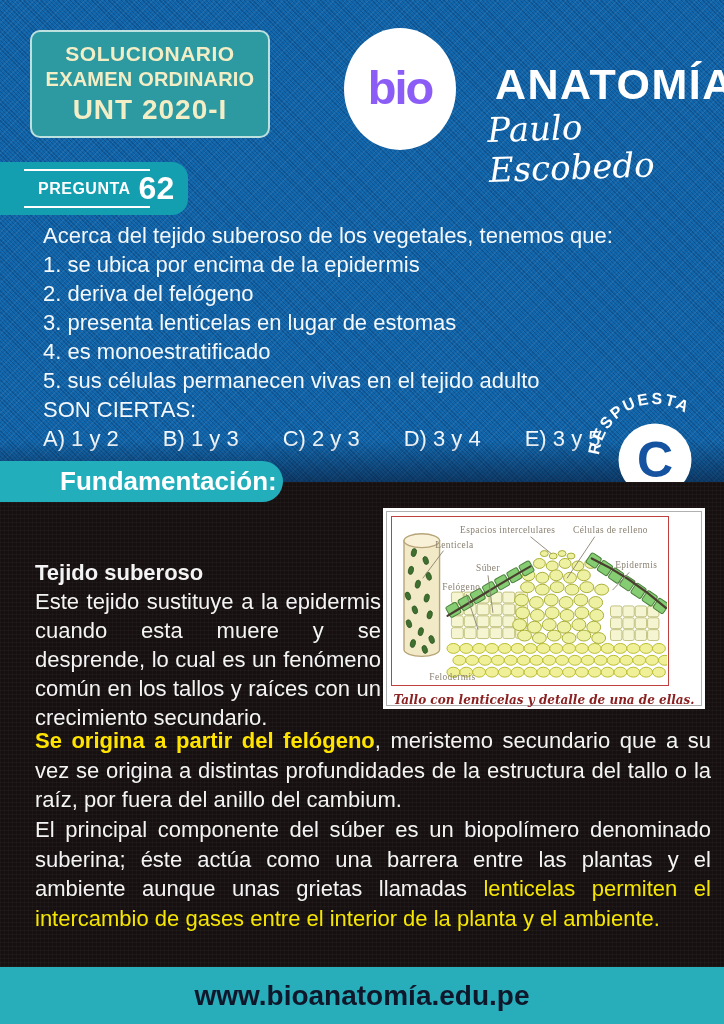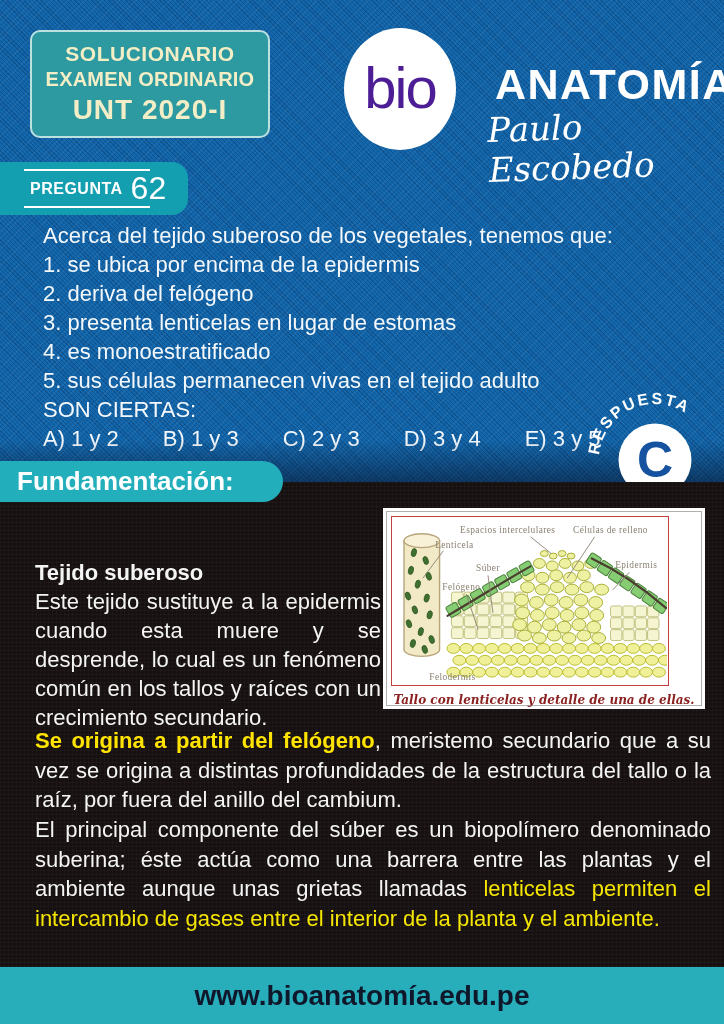--- a/index.html
+++ b/index.html
@@ -20,50 +20,50 @@
     background:#2d99a0;border:2px solid rgba(225,243,238,.8);border-radius:10px;
     display:flex;flex-direction:column;align-items:center;justify-content:center;
     color:#f3eec6;font-weight:bold;text-align:center;line-height:1.25;}
   .exam-line1{font-size:21px;letter-spacing:.5px;}
   .exam-line2{font-size:20px;letter-spacing:.2px;}
   .exam-line3{font-size:28px;letter-spacing:1px;}
 
   
   .logo-circle{position:absolute;left:344px;top:28px;width:112px;height:122px;
     background:#fff;border-radius:50%;display:flex;align-items:center;justify-content:center;}
-  .logo-bio{font-size:58px;font-weight:normal;color:#4c1d95;letter-spacing:-2px;
+  .logo-bio{font-size:47px;font-weight:bold;color:#8b5cf6;letter-spacing:-2px;
     font-family:"Liberation Sans",sans-serif;margin-top:-4px;}
   .logo-anatomia{position:absolute;left:463px;top:60px;color:#fff;font-size:43px;
     font-weight:bold;letter-spacing:1.5px;margin-left:32px;}
   .logo-author{position:absolute;left:488px;top:106px;color:#fff;font-size:34px;
     font-style:italic;font-family:"DejaVu Serif",serif;transform:rotate(-2deg);}
 
   
   .preg-box{position:absolute;left:0;top:162px;width:188px;height:53px;
     background:#149fb0;border-radius:0 16px 16px 0;
-    display:flex;align-items:center;padding-left:30px;box-sizing:border-box;color:#fff;}
+    display:flex;align-items:center;padding-left:38px;box-sizing:border-box;color:#fff;}
   .preg-box::before,.preg-box::after{content:"";position:absolute;left:24px;width:126px;
     height:2px;background:#fff;}
   .preg-box::before{top:7px;} .preg-box::after{bottom:7px;}
   .preg-label{font-size:16px;font-weight:bold;letter-spacing:.5px;margin-right:8px;}
-  .preg-num{font-size:32px;font-weight:normal;}
+  .preg-num{font-size:32px;font-weight:bold;}
 
   
   .q-text{position:absolute;left:35px;top:221px;width:640px;color:#f4f8fb;
     font-size:22px;line-height:29px;}
   .q-text div{white-space:nowrap;padding-left:8px;}
   .options{display:flex;gap:44px;white-space:nowrap;}
 
   
   .answer-badge{position:absolute;left:580px;top:385px;}
 
   
   .fund-bar{position:absolute;left:0;top:461px;width:283px;height:41px;
     background:#23aebc;border-radius:0 21px 21px 0;color:#fff;font-size:26px;
-    font-weight:bold;line-height:41px;padding-left:17px;box-sizing:border-box;z-index:5;}
+    font-weight:bold;line-height:41px;padding-left:60px;box-sizing:border-box;z-index:5;}
 
   
   .sec-black{position:absolute;left:0;top:482px;width:724px;height:485px;
     background-color:#171010;
     background-image:
       repeating-linear-gradient(0deg, rgba(255,255,255,.030) 0 1px, transparent 1px 4px),
       repeating-linear-gradient(90deg, rgba(255,255,255,.022) 0 1px, transparent 1px 4px);}
 
   .col-left{position:absolute;left:35px;top:76px;width:346px;}
   .tejido-title{color:#ffe400;font-size:22px;font-weight:bold;margin:0 0 2px 0;}

